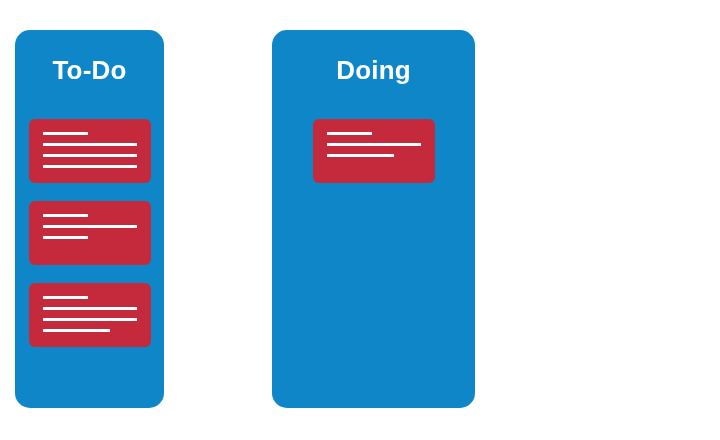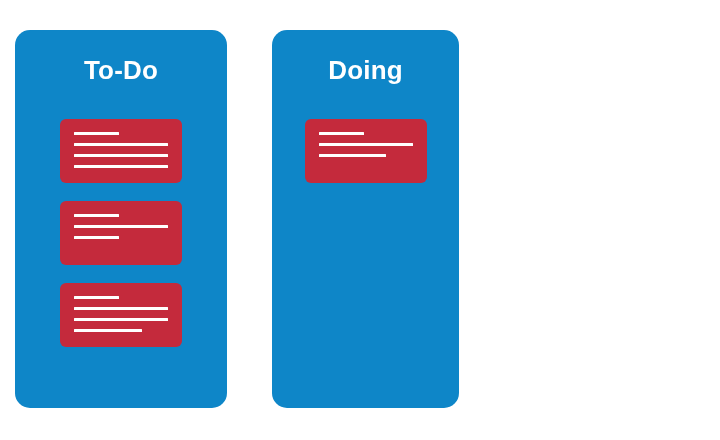--- a/index.html
+++ b/index.html
@@ -74,21 +74,21 @@
   }
   .card-line.w-short  { width: 48%; }
   .card-line.w-medium { width: 72%; }
   .card-line.w-full   { width: 100%; }
 </style>
 </head>
 <body>
 
 <div id="board">
 
-<div class="column" style="left: 15px; width: 212px;">
+<div class="column" style="left: 15px; width: 149px;">
       <div class="column-title">To-Do</div>
       <div class="card-stack">
         <div class="card">
           <div class="card-line w-short"></div>
           <div class="card-line w-full"></div>
           <div class="card-line w-full"></div>
           <div class="card-line w-full"></div>
         </div>
         <div class="card">
           <div class="card-line w-short"></div>
@@ -96,21 +96,21 @@
           <div class="card-line w-short"></div>
         </div>
         <div class="card">
           <div class="card-line w-short"></div>
           <div class="card-line w-full"></div>
           <div class="card-line w-full"></div>
           <div class="card-line w-medium"></div>
         </div>
       </div>
     </div>
-    <div class="column" style="left: 272px; width: 187px;">
+    <div class="column" style="left: 272px; width: 203px;">
       <div class="column-title">Doing</div>
       <div class="card-stack">
         <div class="card">
           <div class="card-line w-short"></div>
           <div class="card-line w-full"></div>
           <div class="card-line w-medium"></div>
         </div>
       </div>
     </div>
   </div>

